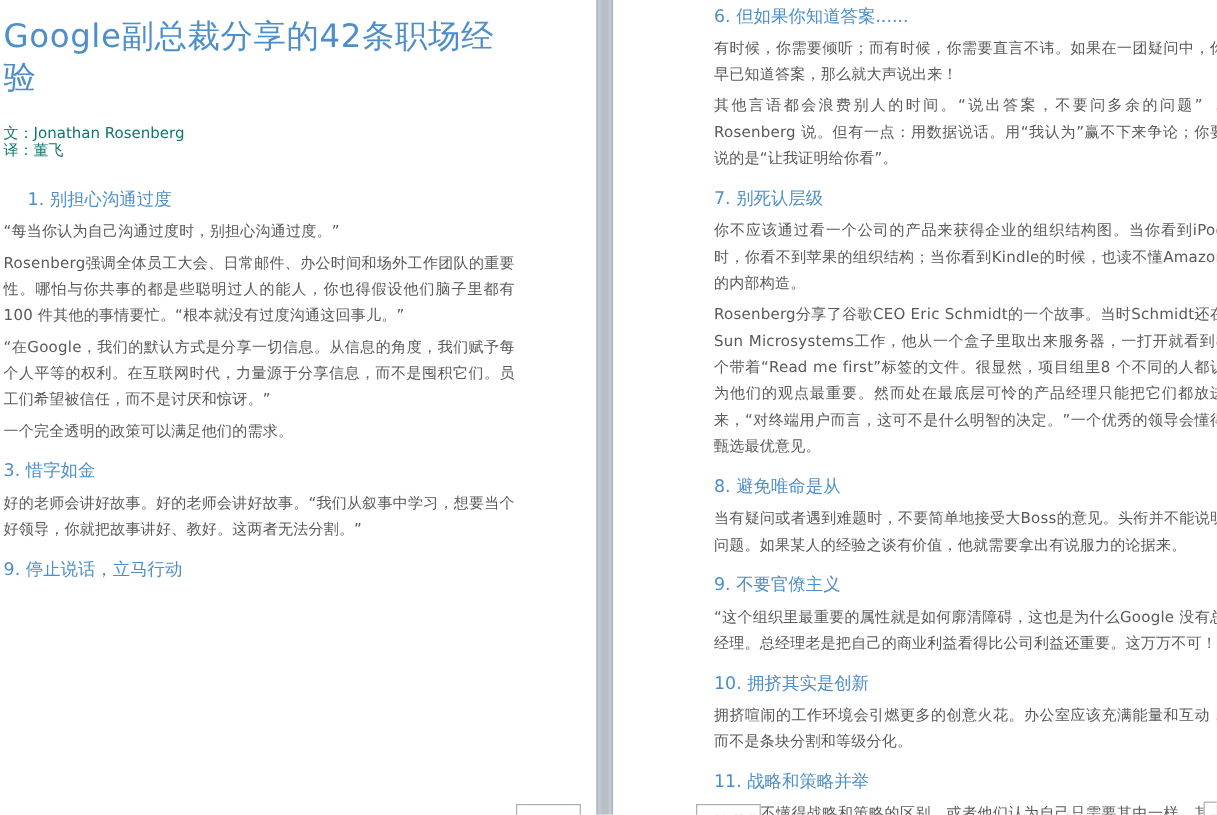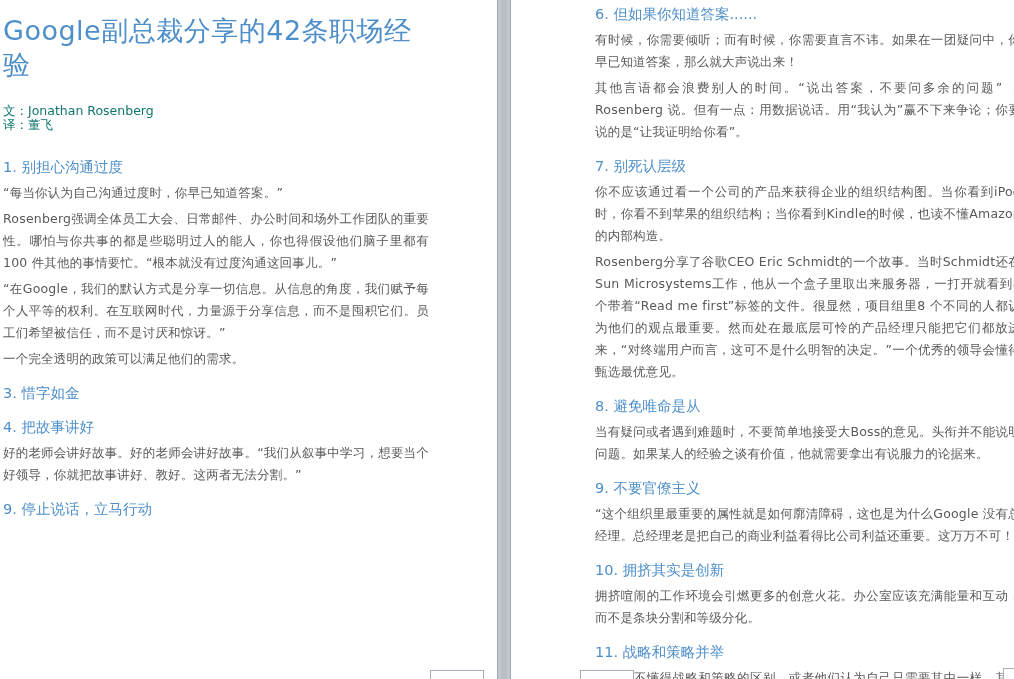--- a/index.html
+++ b/index.html
@@ -24,21 +24,21 @@
     color:#4e8fca;line-height:34px;
   }
   .byline{margin:0;font-size:12.5px;line-height:14px;color:#0f766e;}
   .byline-1{margin-top:22px;}
   .byline-2{}
   .section-heading{
     margin:12px 0 4px 0;
     font-size:14.5px;font-weight:400;
     color:#4e8fca;line-height:22px;
   }
-  .heading-first-left{margin-top:24px;}
+  .heading-first-left{margin-top:24px;margin-left:20px;}
   .heading-first-right{margin-top:3px;}
   .body-par{
     margin:0 0 4px 0;
     font-size:12.5px;line-height:22px;color:#595959;
     text-align:justify;letter-spacing:0.2px;
   }
   .squiggle{position:absolute;overflow:hidden;pointer-events:none;}
   .corner-box{
     position:absolute;width:52px;height:18px;
     border:1px solid #a8aeb8;background:#ffffff;
@@ -47,29 +47,28 @@
 </head>
 <body>
 
 <div class="page page-left">
   <div class="content content-left">
     <h1 class="doc-title">Google副总裁分享的42条职场经验</h1>
     <p class="byline byline-1">文：Jonathan Rosenberg</p>
     <p class="byline byline-2">译：董飞</p>
 
     <h2 class="section-heading heading-first-left">1. 别担心沟通过度</h2>
-    <p class="body-par">“每当你认为自己沟通过度时，你早已知道答案。”</p>
+    <p class="body-par">“每当你认为自己沟通过度时，别担心沟通过度。”</p>
     <p class="body-par">Rosenberg强调全体员工大会、日常邮件、办公时间和场外工作团队的重要性。哪怕与你共事的都是些聪明过人的能人，你也得假设他们脑子里都有100 件其他的事情要忙。“根本就没有过度沟通这回事儿。”</p>
 
     <p class="body-par">“在Google，我们的默认方式是分享一切信息。从信息的角度，我们赋予每个人平等的权利。在互联网时代，力量源于分享信息，而不是囤积它们。员工们希望被信任，而不是讨厌和惊讶。”</p>
     <p class="body-par">一个完全透明的政策可以满足他们的需求。</p>
 
     <h2 class="section-heading">3. 惜字如金</h2>
 
-    <h2 class="section-heading">4. 把故事讲好</h2>
     <p class="body-par">好的老师会讲好故事。好的老师会讲好故事。“我们从叙事中学习，想要当个好领导，你就把故事讲好、教好。这两者无法分割。”</p>
 
     <h2 class="section-heading">9. 停止说话，立马行动</h2>
 
   </div>
 </div>
 
 <div class="divider"></div>
 
 <div class="page page-right">

